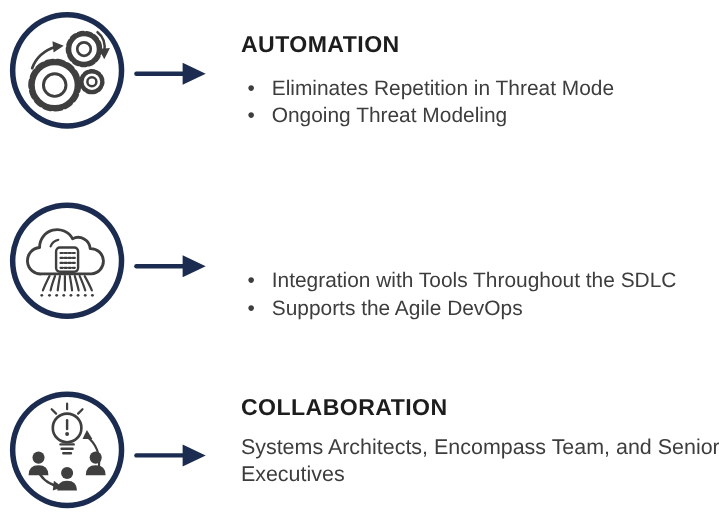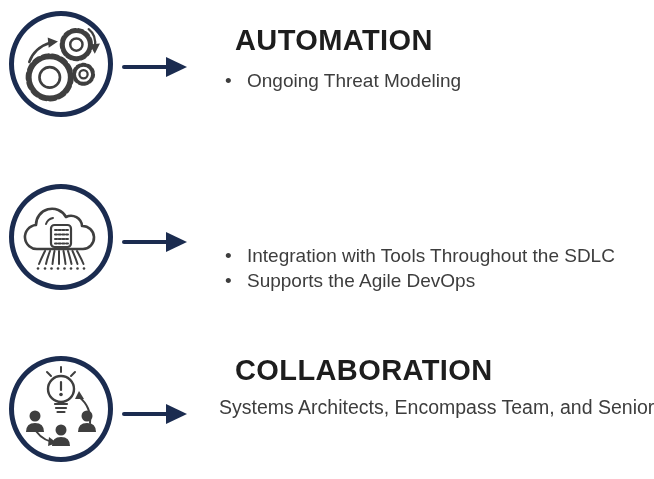--- a/index.html
+++ b/index.html
@@ -28,22 +28,22 @@
 
   
   .arrow-shaft{position:absolute;left:122px;width:46px;height:4px;background:var(--accent);border-radius:2px}
   .arrow-head{position:absolute;left:166px;width:0;height:0;border-top:10px solid transparent;border-bottom:10px solid transparent;border-left:21px solid var(--accent)}
   .a1 .arrow-shaft{top:65px}   .a1 .arrow-head{top:57px}
   .a2 .arrow-shaft{top:240px}  .a2 .arrow-head{top:232px}
   .a3 .arrow-shaft{top:412px}  .a3 .arrow-head{top:404px}
 
   
   .title{
-    position:absolute;left:219px;font-size:29px;font-weight:bold;
-    color:var(--title);letter-spacing:.4px;line-height:25px;white-space:nowrap;margin-left:16px;
+    position:absolute;left:219px;font-size:21px;font-weight:bold;
+    color:var(--title);letter-spacing:.4px;line-height:25px;white-space:nowrap;
   }
   .t1{top:28px} .t2{top:205px} .t3{top:358px}
 
   ul.bullets{position:absolute;left:219px;width:434px;list-style:none}
   ul.bullets li{
     position:relative;padding-left:28px;font-size:19px;line-height:24.5px;
     color:var(--body);white-space:nowrap;
   }
   ul.bullets li::before{content:"•";position:absolute;left:6px;color:var(--body)}
   .u1{top:69px} .u2{top:244px}
@@ -83,20 +83,21 @@
         <circle class="bd" cx="61" cy="53" r="4" stroke-width="2.2"></circle>
       </svg>
     </span>
   </div>
   <div class="a1">
     <div class="arrow-shaft"></div>
     <div class="arrow-head"></div>
   </div>
   <div class="title t1">AUTOMATION</div>
   <ul class="bullets u1">
+    <li>Eliminates Repetition in Threat Mode</li>
     <li>Ongoing Threat Modeling</li>
   </ul>
 
   <div class="badge b2">
     <span>
       <svg width="80" height="84" viewBox="0 0 80 84">
 
         <path class="bd" stroke-width="2.6" d="M17 56 a12 12 0 0 1 -2 -24 a16 16 0 0 1 30 -8 a11 11 0 0 1 16 9 a11.5 11.5 0 0 1 1 23 z"></path>
         <path class="ln" stroke-width="2" d="M25 31 a9 9 0 0 1 7 -6"></path>
 
@@ -159,15 +160,16 @@
       </svg>
     </span>
   </div>
   <div class="a3">
     <div class="arrow-shaft"></div>
     <div class="arrow-head"></div>
   </div>
   <div class="title t3">COLLABORATION</div>
   <div class="paragraph">
     <div>Systems Architects, Encompass Team, and Senior</div>
+    <div>Executives</div>
   </div>
 
 </div>
 
 </body></html>

